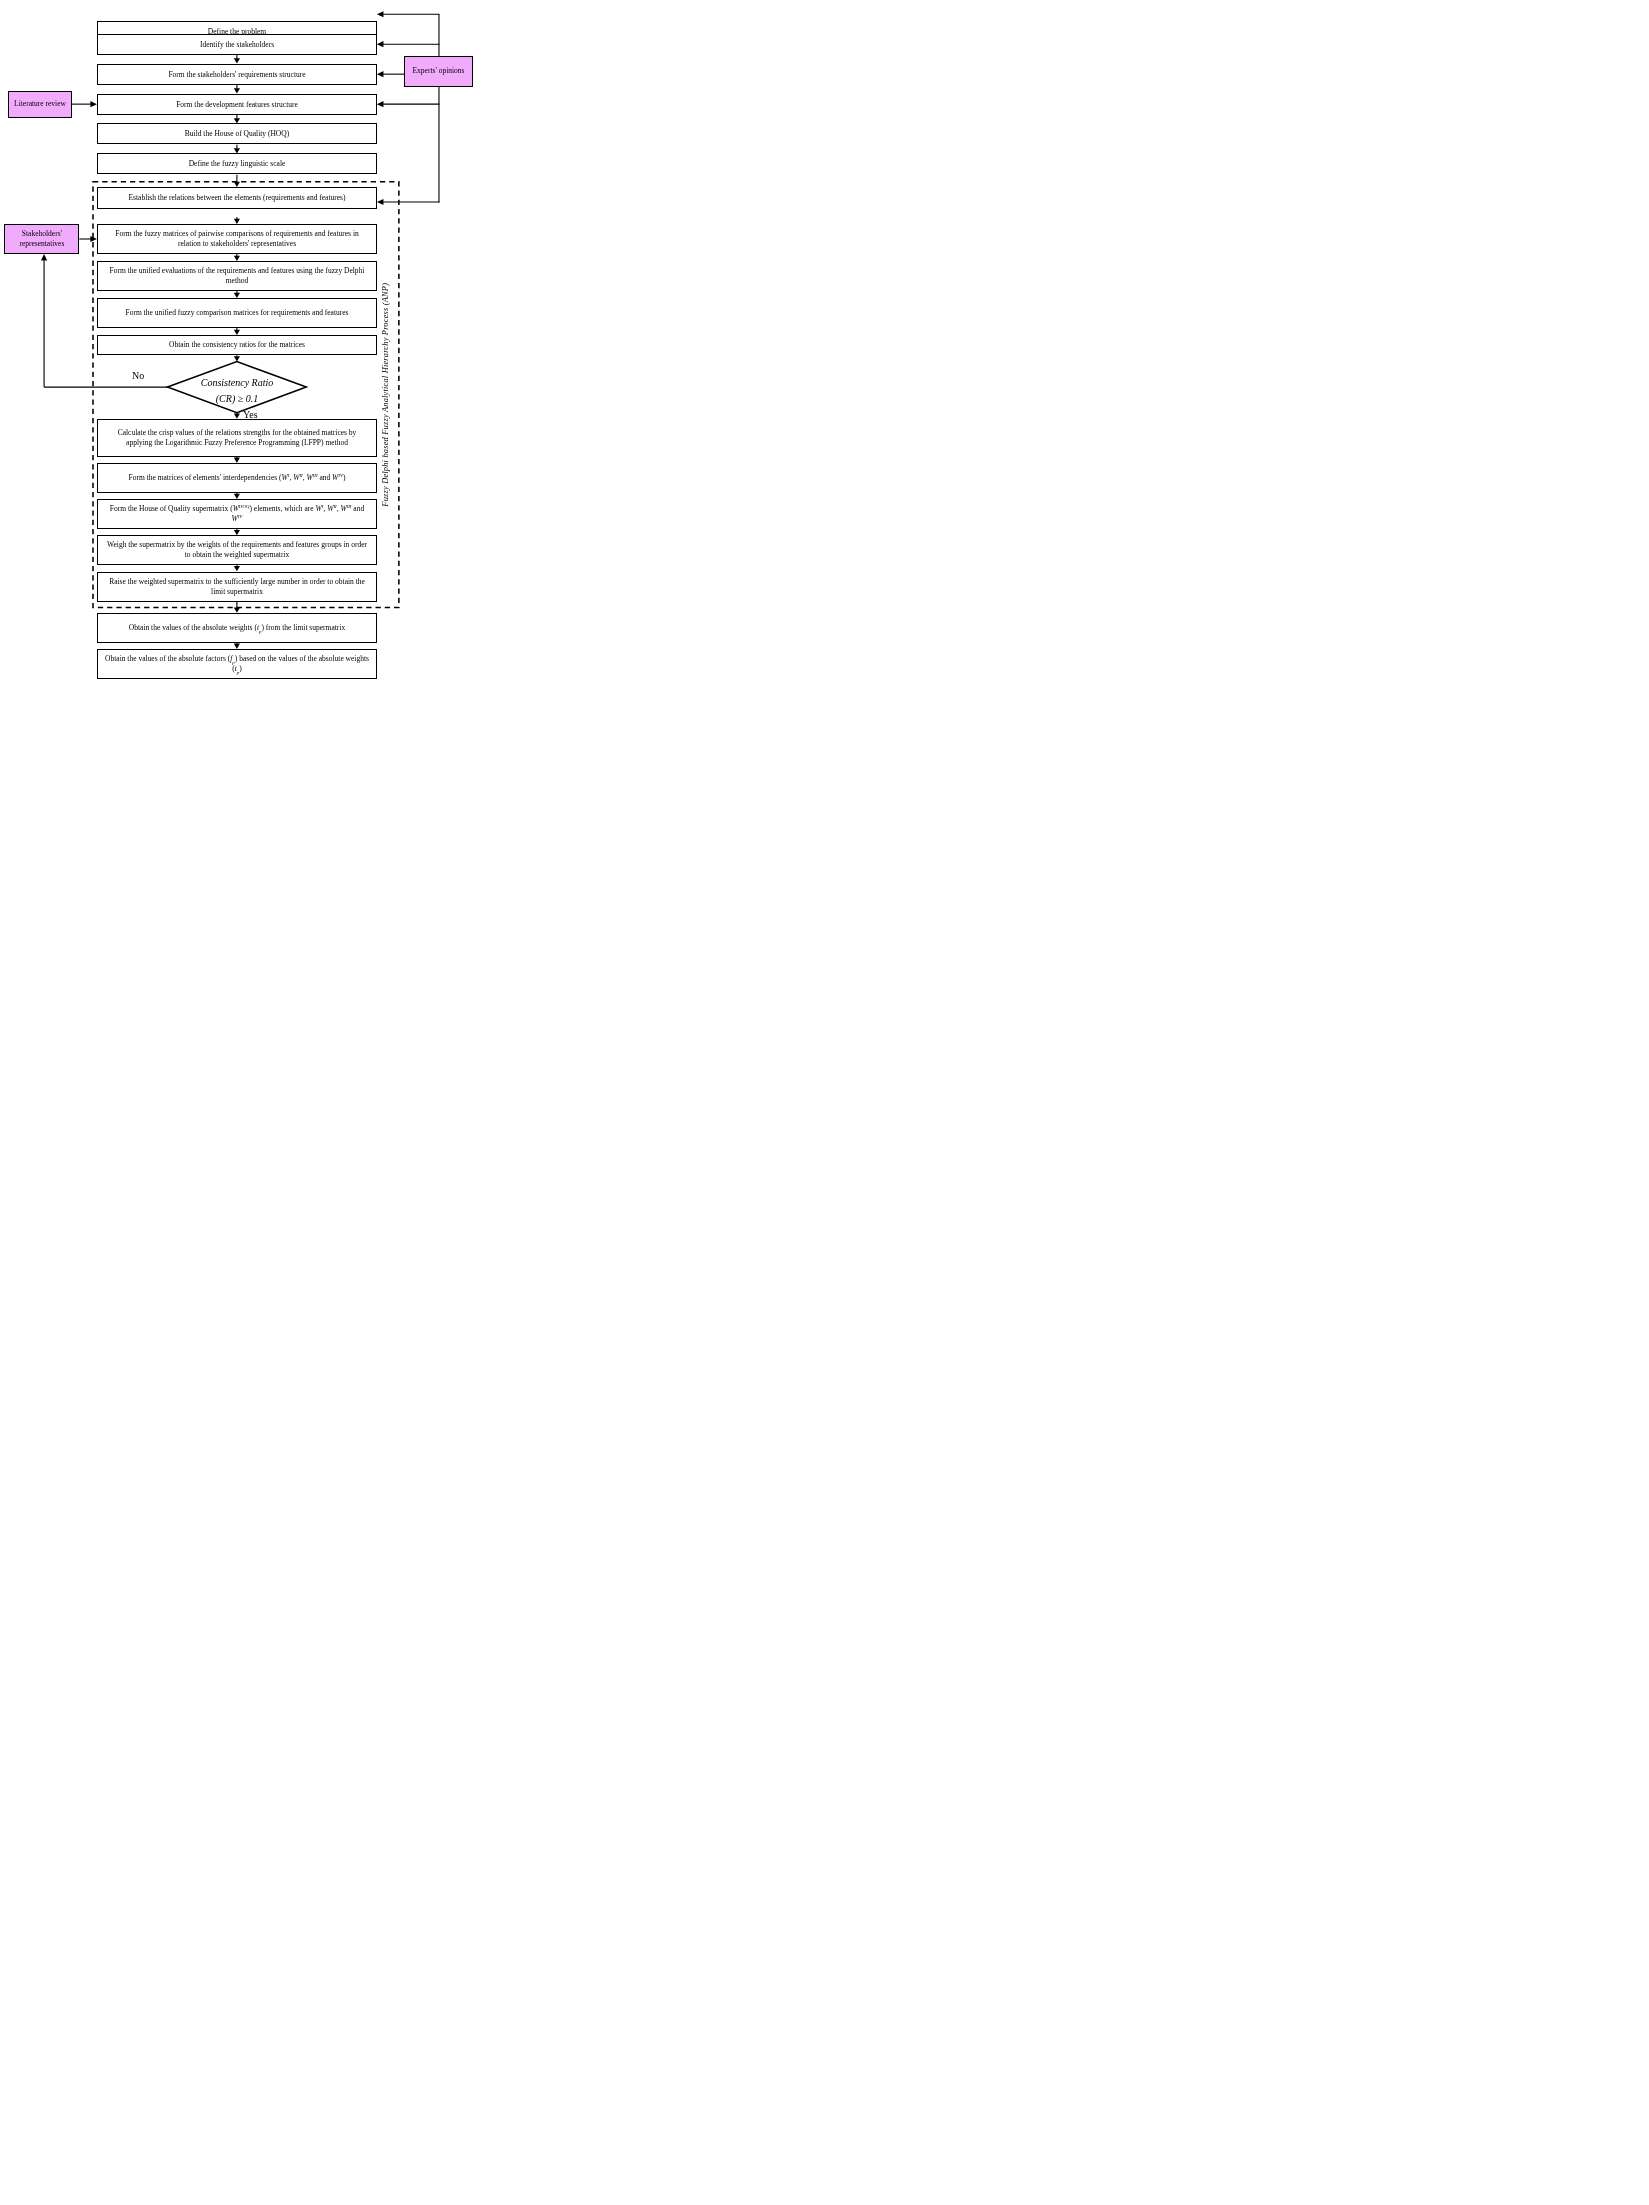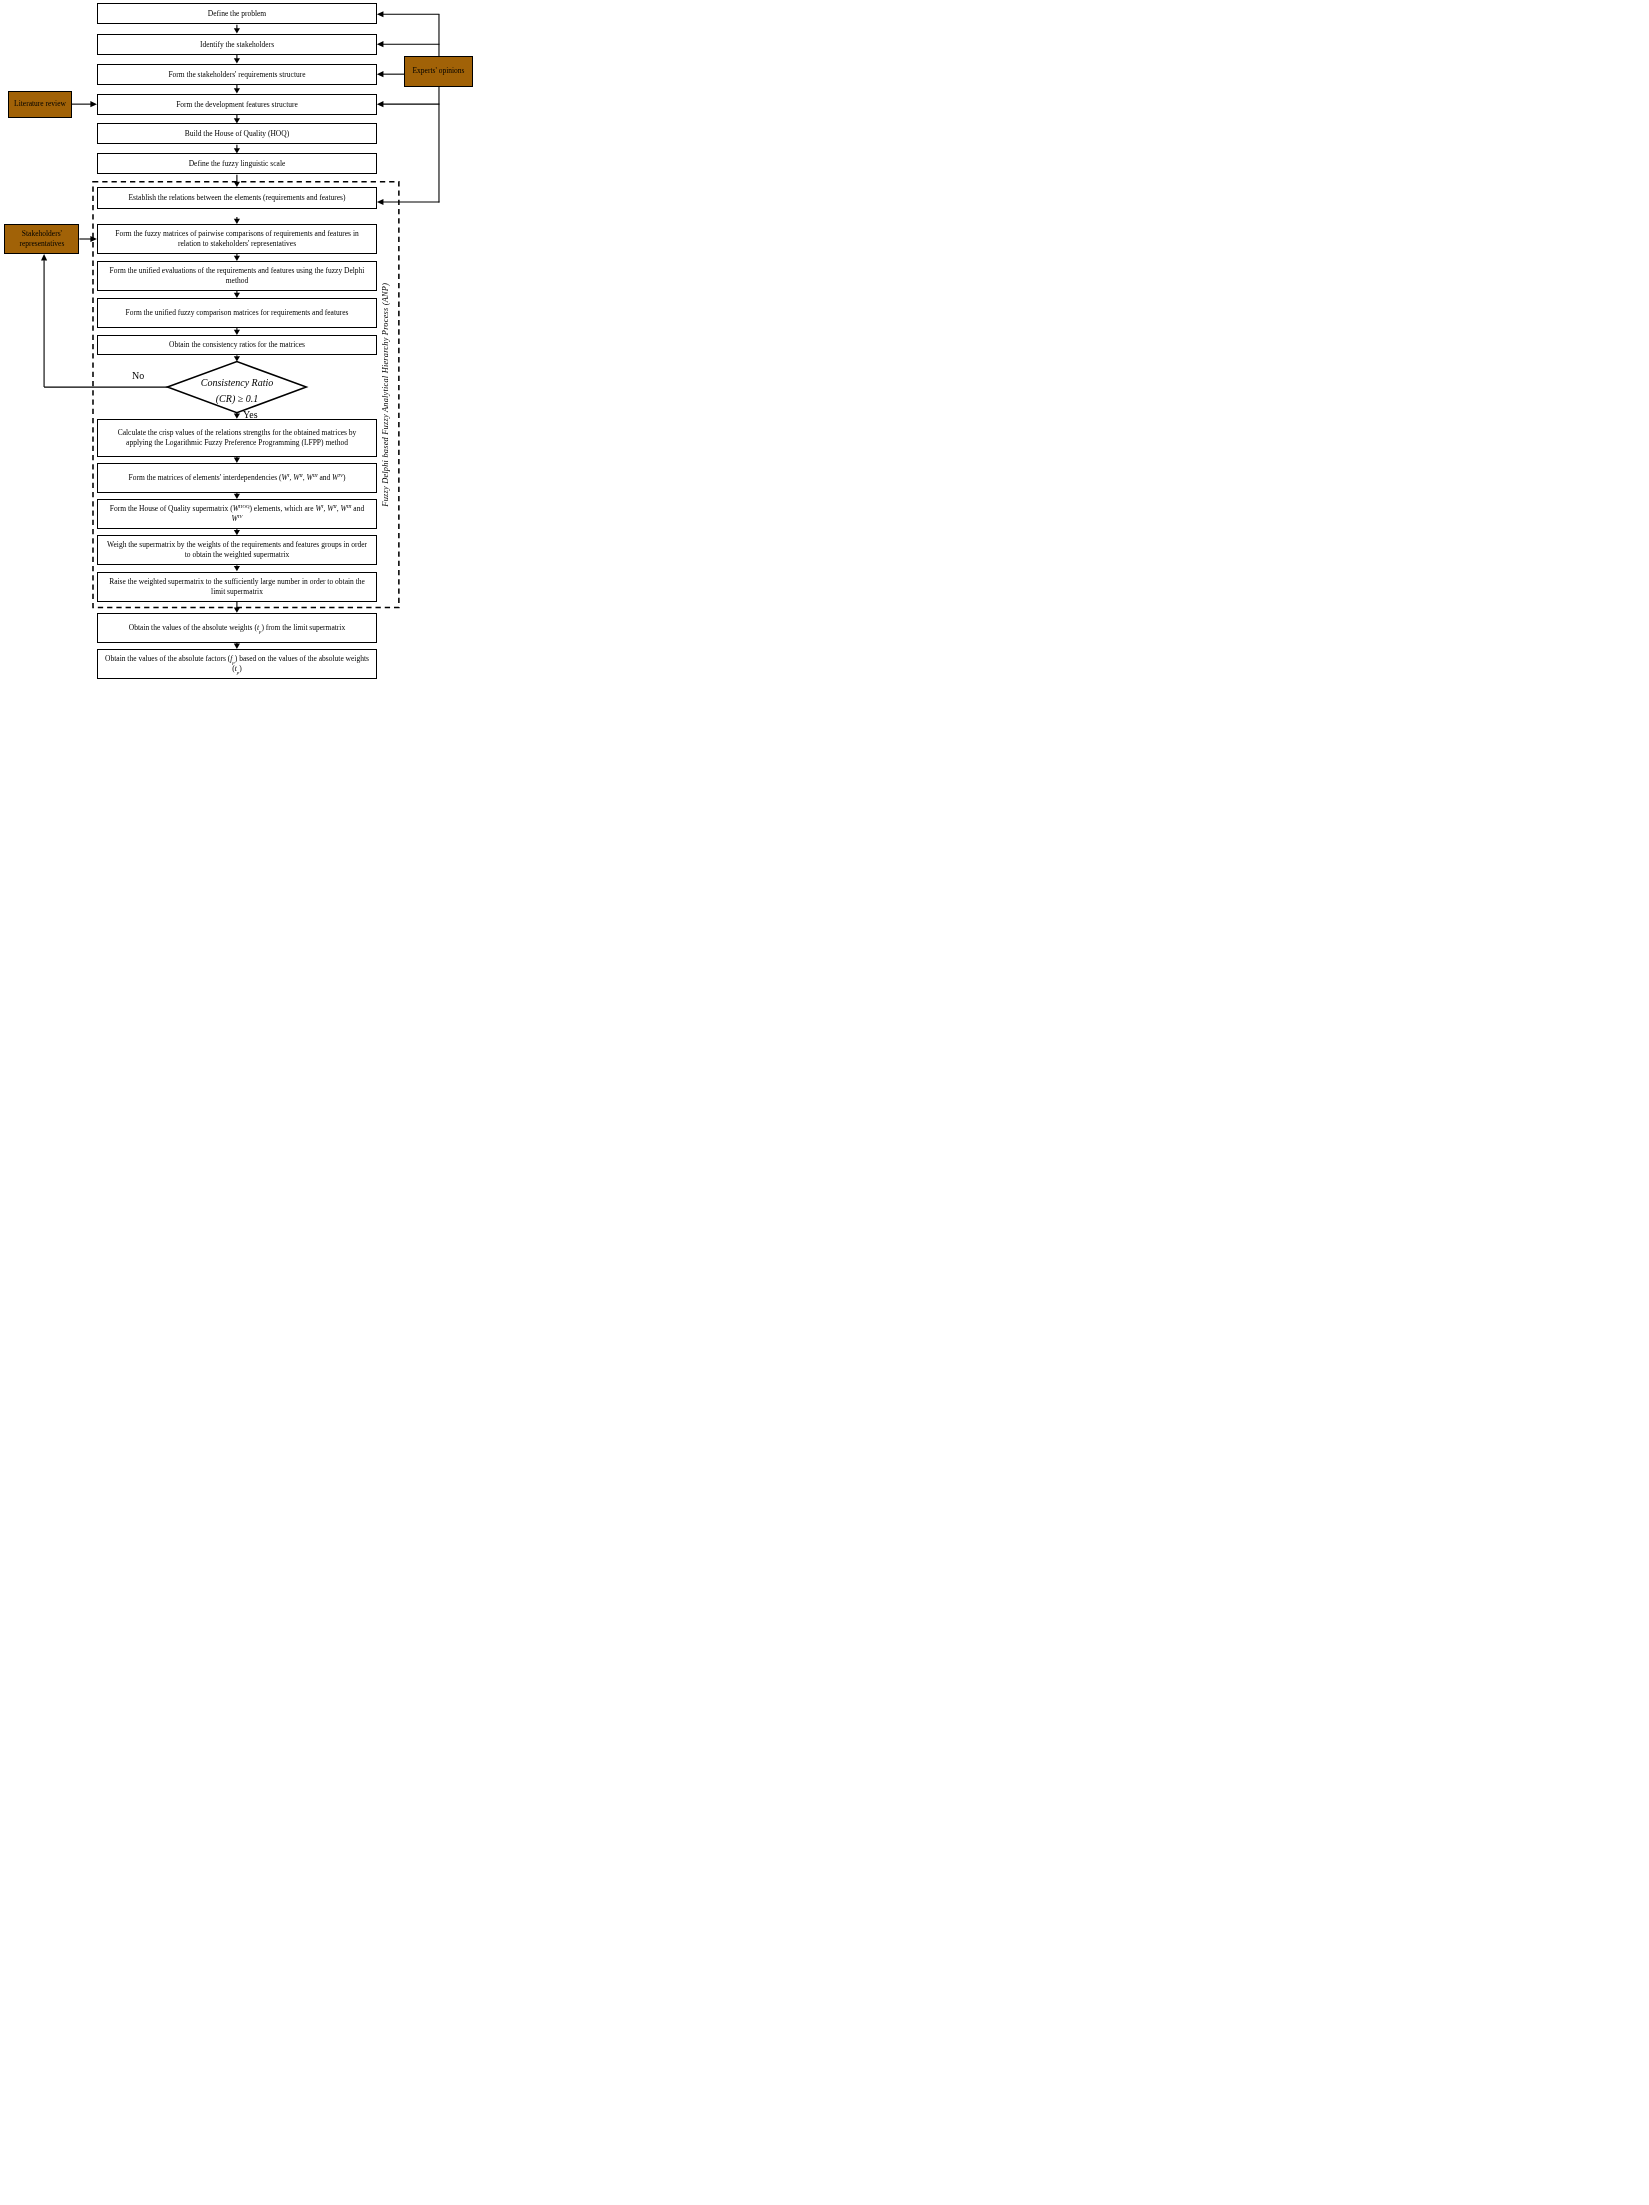--- a/index.html
+++ b/index.html
@@ -4,21 +4,21 @@
 <style>
   html,body{margin:0;padding:0;background:#fff}
   .canvas{position:relative;width:476px;height:690px;background:#fff;
     font-family:"Liberation Serif",serif;color:#000;overflow:hidden}
   svg.overlay{position:absolute;left:0;top:0;width:476px;height:690px}
   svg.overlay line{stroke:#000;stroke-width:2.5}
   svg.overlay polygon.head{fill:#000;stroke:none}
   .box{position:absolute;left:97px;width:280px;border:1.3px solid #000;background:#fff;
     display:flex;align-items:center;justify-content:center;text-align:center;
     font-size:7.5px;line-height:1.3;padding:0.9px 6.2px;box-sizing:border-box}
-  .sidebox{position:absolute;border:1.3px solid #000;background:#a16207;
+  .sidebox{position:absolute;border:1.3px solid #000;background:#f0abfc;
     display:flex;align-items:center;justify-content:center;text-align:center;
     font-size:7.5px;line-height:1.4;padding:0.9px 3.5px;box-sizing:border-box}
   .lbl{position:absolute;font-size:10px}
   .diamond-text{position:absolute;left:183px;top:375px;width:108px;text-align:center;
     font-style:italic;font-size:10px;line-height:1.6}
   .anp{position:absolute;left:179px;top:389px;width:415px;height:11.5px;text-align:center;
     transform:rotate(-90deg);font-style:italic;font-size:8.4px;letter-spacing:0.2px;white-space:nowrap}
   sup,sub{font-size:.65em;line-height:0}
   .it{font-style:italic}
 </style>
@@ -97,21 +97,21 @@
         <polygon class="head" points="530.5,1284 544.5,1284 537.5,1296"></polygon>
       <line x1="537.5" y1="1364" x2="537.5" y2="1379"></line>
         <polygon class="head" points="530.5,1378 544.5,1378 537.5,1390"></polygon>
       <line x1="537.5" y1="1458" x2="537.5" y2="1461"></line>
         <polygon class="head" points="530.5,1460 544.5,1460 537.5,1472"></polygon>
     </g>
 
     <polygon points="380,878 537.5,820 695,878 537.5,936" fill="#ffffff" stroke="#000" stroke-width="3.5"></polygon>
   </svg>
 
-  <div class="box" style="top:3px;height:21px">
+  <div class="box" style="top:21px;height:21px">
       <span>Define the problem</span>
     </div>
   <div class="box" style="top:34px;height:21px">
       <span>Identify the stakeholders</span>
     </div>
   <div class="box" style="top:64px;height:21px">
       <span>Form the stakeholders' requirements structure</span>
     </div>
   <div class="box" style="top:94px;height:21px">
       <span>Form the development features structure</span>

